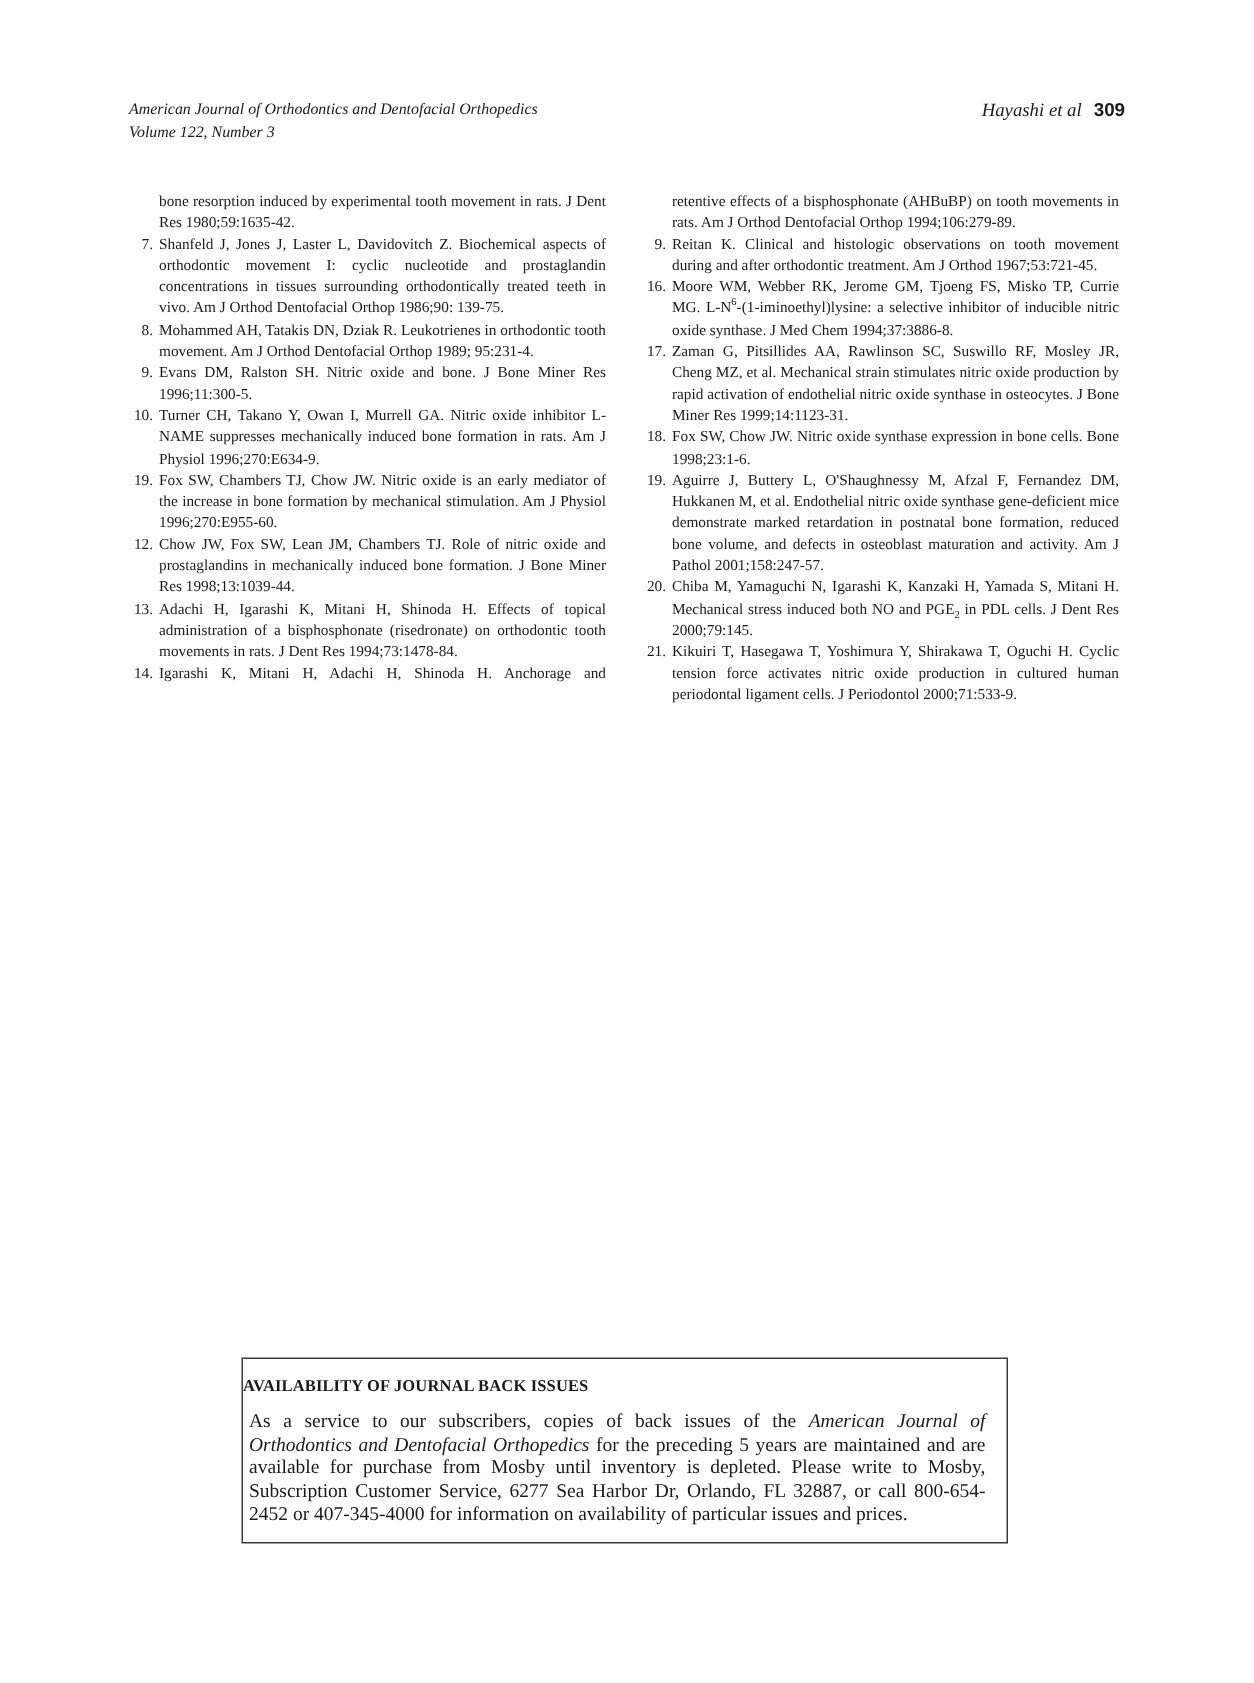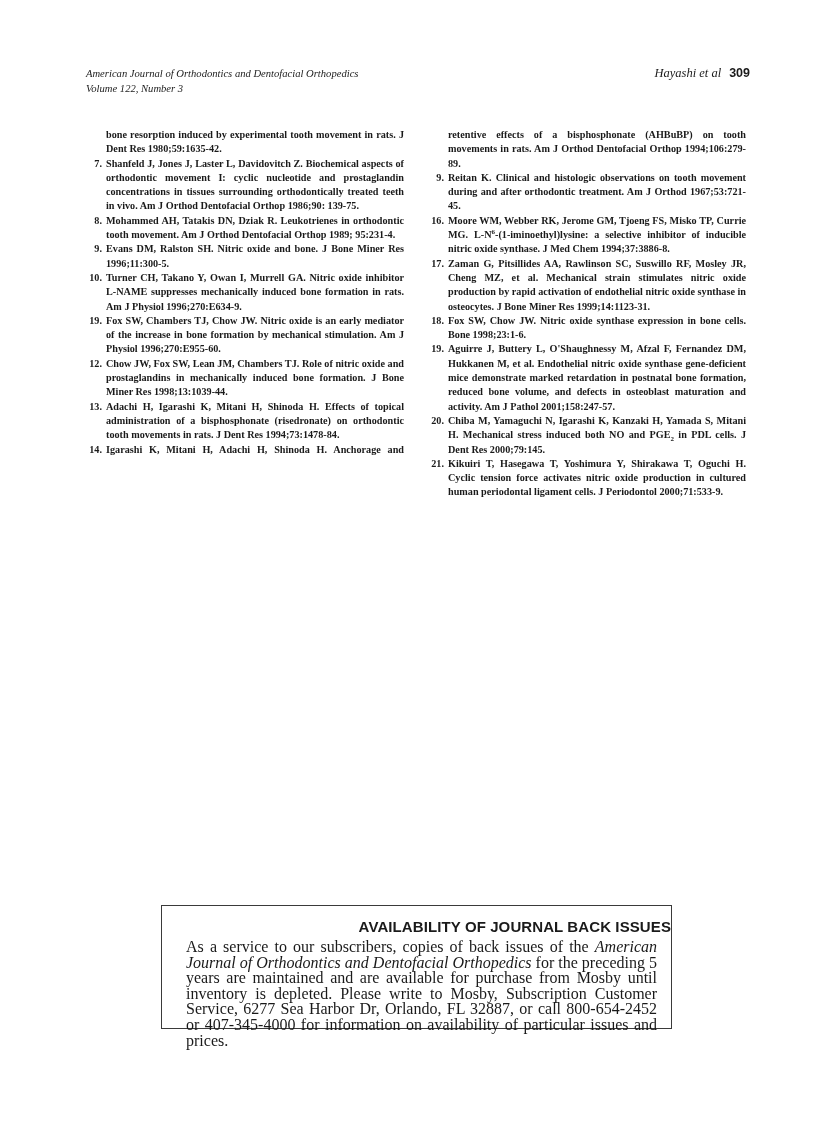--- a/index.html
+++ b/index.html
@@ -46,21 +46,20 @@
       font-size: 12.5px;
       margin-left: 8px;
     }
     .col {
       position: absolute;
       top: 128px;
       width: 316px;
       font-size: 10.2px;
       line-height: 14.3px;
       text-align: justify;
-      font-weight: bold;
     }
     .col.left { left: 88px; }
     .col.right { left: 430px; }
     .ref {
       position: relative;
       padding-left: 18px;
       margin: 0;
     }
     .ref .num {
       position: absolute;
@@ -80,32 +79,32 @@
       width: 511px;
       height: 124px;
       border: 1.5px solid #3a3a3a;
       box-sizing: border-box;
     }
     .box-title {
       position: absolute;
       top: 12px;
       left: 0;
       right: 0;
-      text-align: right;
-      font-family: Liberation Sans, sans-serif;
+      text-align: left;
+      font-family: Liberation Serif, serif;
       font-weight: bold;
-      font-size: 15px;
+      font-size: 11px;
       letter-spacing: 0.1px;
     }
     .box-body {
       position: absolute;
       top: 33px;
-      left: 24px;
+      left: 4px;
       right: 14px;
-      font-size: 16px;
+      font-size: 13px;
       line-height: 15.6px;
       text-align: justify;
     }
     .box-body i { font-style: italic; }
   </style>
 </head>
 <body>
 
 <div class="header">
   <div class="left">

